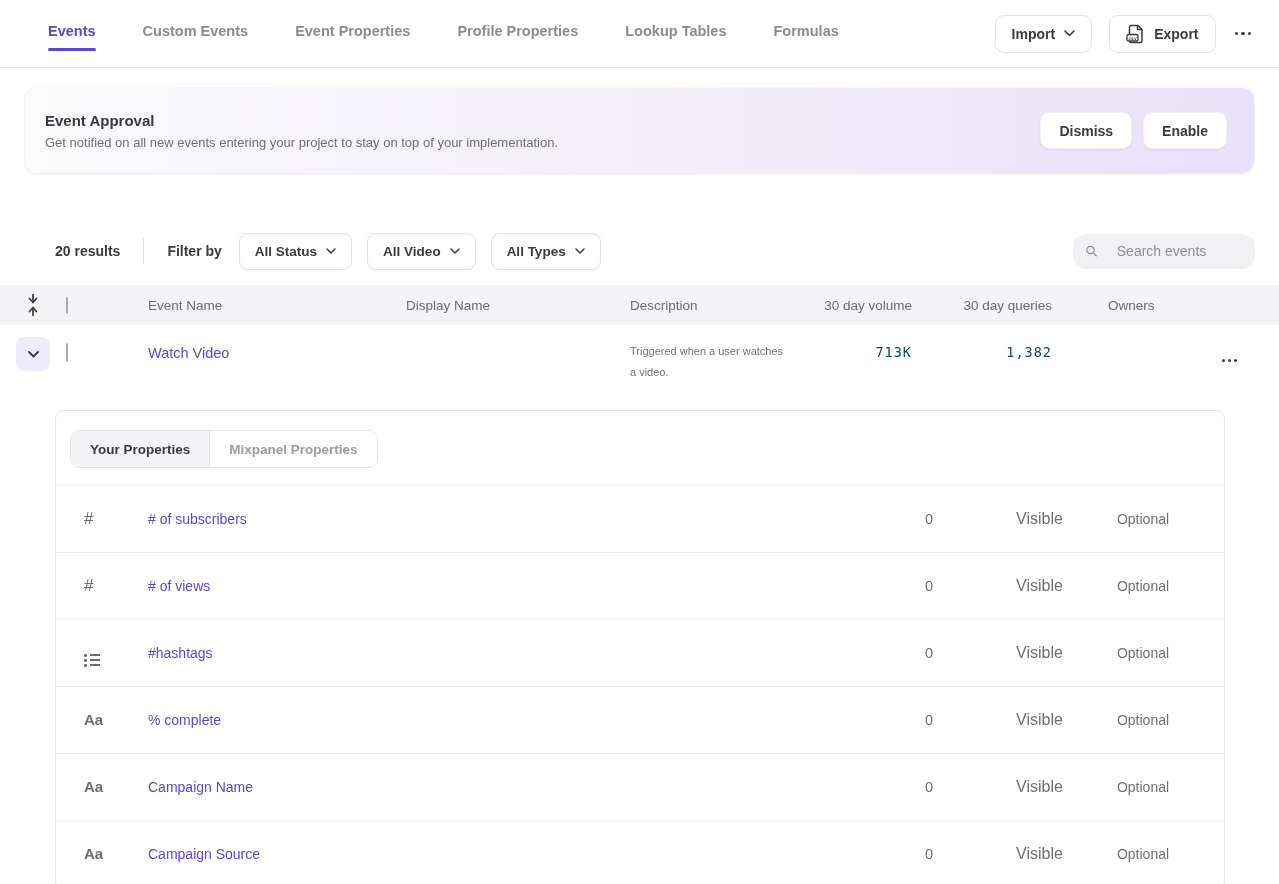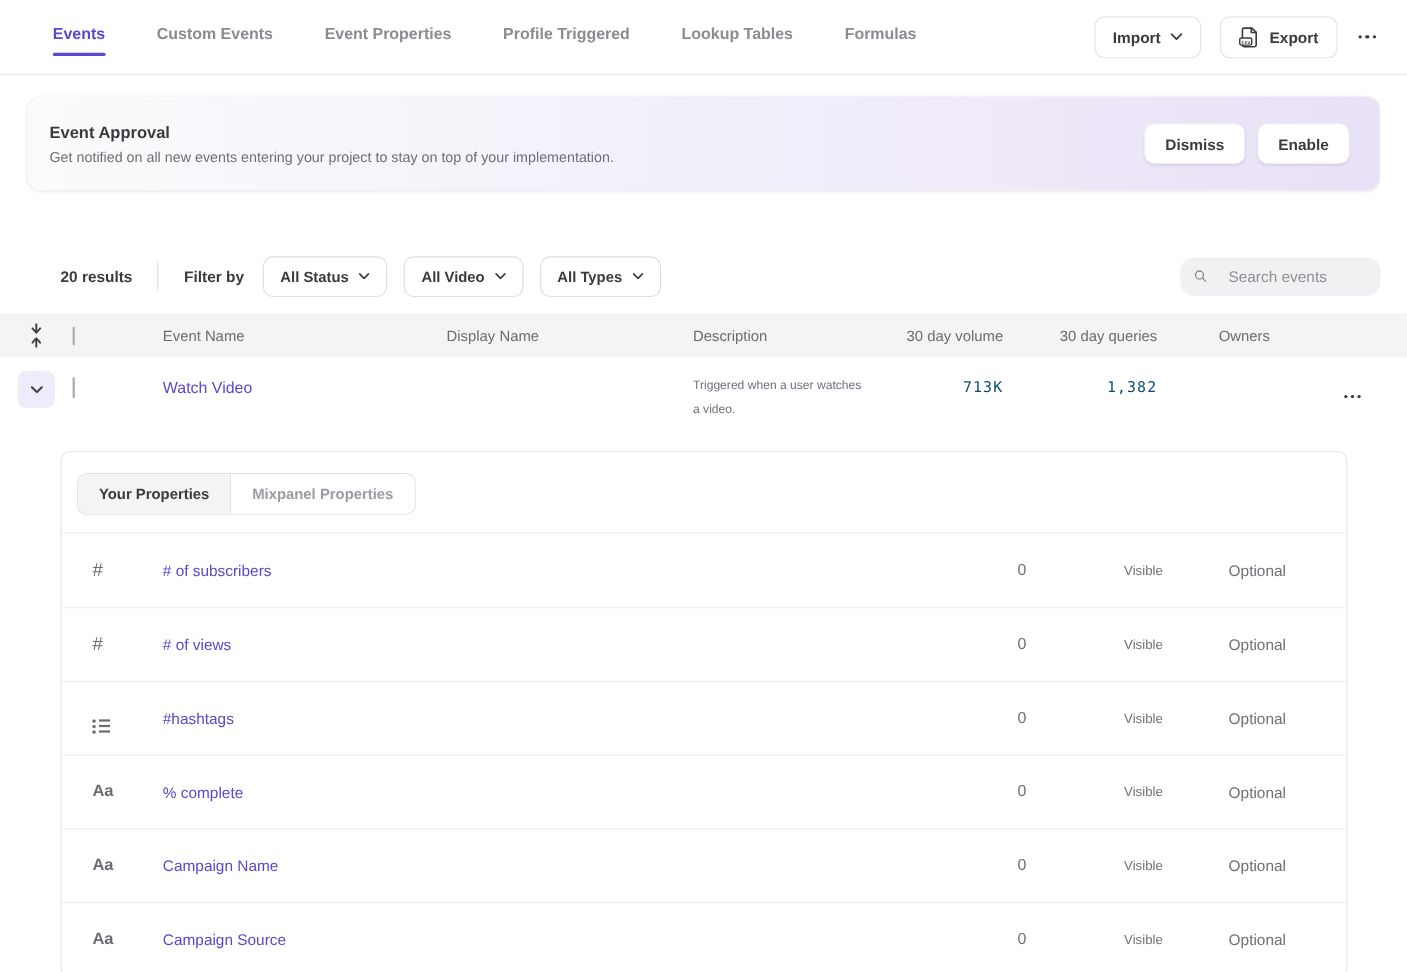--- a/index.html
+++ b/index.html
@@ -89,21 +89,21 @@
   .prop-icon { color:#6b6b71; }
   .pt-number { font-size:17px; font-weight:500; }
   .pt-text { font-size:15px; font-weight:600; }
   .pt-list { position:relative; width:16px; height:14px; }
   .pt-list::before { content:""; position:absolute; left:0; top:1px; width:2.6px; height:2.6px;
     border-radius:50%; background:#6b6b71; box-shadow:0 5px 0 #6b6b71, 0 10px 0 #6b6b71; }
   .pt-list::after { content:""; position:absolute; left:6px; top:1px; width:10px; height:2.4px;
     background:#6b6b71; box-shadow:0 5px 0 #6b6b71, 0 10px 0 #6b6b71; }
   .prop-name { color:#5948ce; font-size:14px; cursor:pointer; }
   .prop-val { text-align:right; font-size:14.5px; color:#6f6f75; }
-  .prop-vis { text-align:center; padding-left:48px; font-size:12px; color:#6f6f75; }
+  .prop-vis { text-align:center; padding-left:48px; font-size:16px; color:#6f6f75; }
   .prop-req { text-align:center; padding-right:36px; font-size:14px; color:#6f6f75; }
 
   svg { display:block; }
 </style>
 </head>
 <body>
 
 <div class="topnav">
   <div class="nav-tabs">
     <div class="nav-tab active">
@@ -112,21 +112,21 @@
     </div>
     <div class="nav-tab">
       <span>Custom Events</span>
         <span class="bar"></span>
     </div>
     <div class="nav-tab">
       <span>Event Properties</span>
         <span class="bar"></span>
     </div>
     <div class="nav-tab">
-      <span>Profile Triggered</span>
+      <span>Profile Properties</span>
         <span class="bar"></span>
     </div>
     <div class="nav-tab">
       <span>Lookup Tables</span>
         <span class="bar"></span>
     </div>
     <div class="nav-tab">
       <span>Formulas</span>
         <span class="bar"></span>
     </div>

